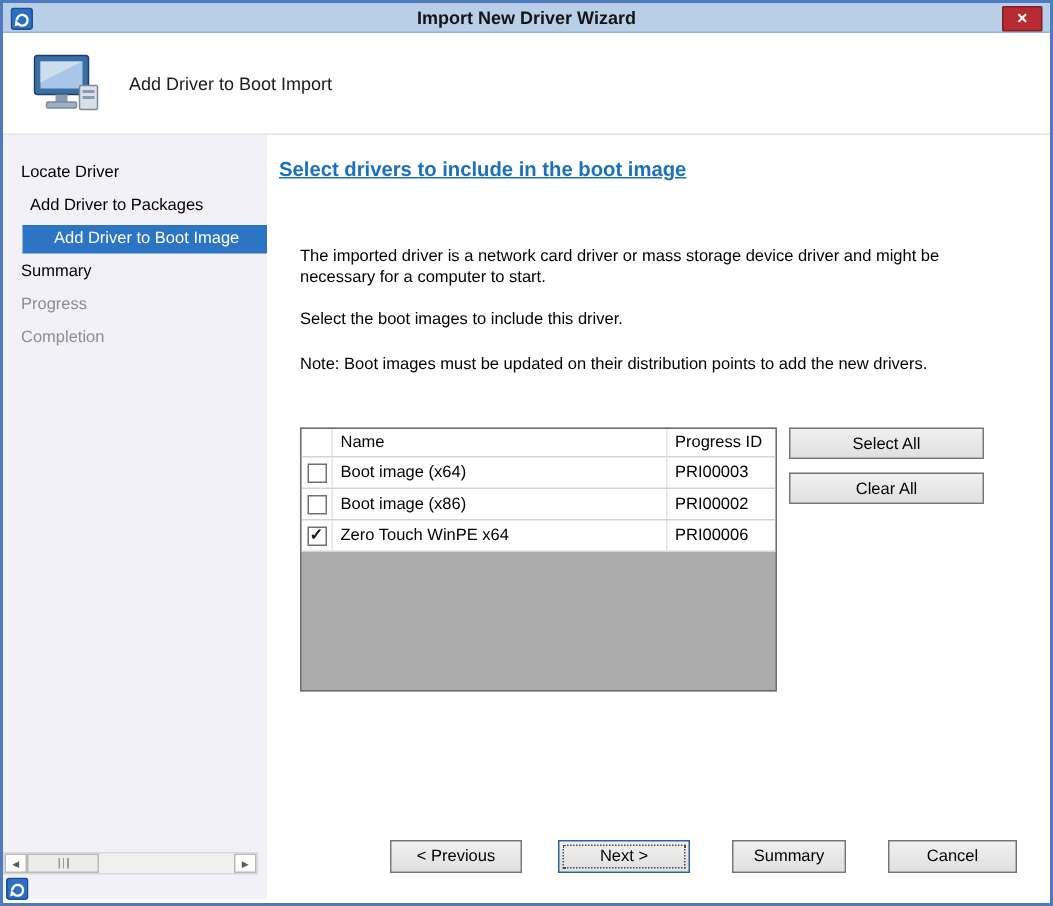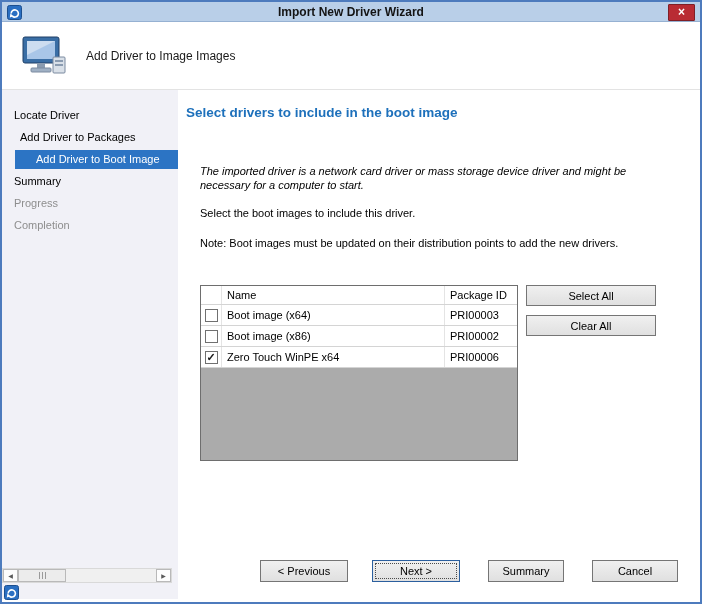--- a/index.html
+++ b/index.html
@@ -97,24 +97,24 @@
   }
   .scroll-grip {
     width: 7px; height: 7px;
     background: repeating-linear-gradient(90deg, #9a9a9a 0 1px, transparent 1px 3px);
   }
 
   
   .content { position: relative; flex: 1; background: #fff; font-size: 11px; color: #000; }
   .page-heading {
     position: absolute; left: 8px; top: 15px;
-    font-size: 13.5px; font-weight: bold; color: #1d70bb;
+    font-size: 13.5px; font-weight: bold; color: #1d70bb; text-decoration: underline;
   }
   .para { position: absolute; left: 22px; width: 474px; line-height: 14px; }
-  .para.p1 { top: 74px; font-style: italic; }
+  .para.p1 { top: 74px; }
   .para.p2 { top: 116px; }
   .para.p3 { top: 146px; }
 
   
   .listview {
     position: absolute; left: 22px; top: 195px;
     width: 318px; height: 176px;
     border: 1px solid #6e6e6e;
     background: #ababab;
     overflow: hidden;
@@ -182,21 +182,21 @@
         <rect x="3" y="2" width="36" height="26" rx="2" fill="#3a6ea5" stroke="#1f3f66"></rect>
         <rect x="7" y="6" width="28" height="18" fill="#a9c6e8"></rect>
         <path d="M7 6 L35 6 L7 20 Z" fill="#cdddf0"></path>
         <rect x="17" y="28" width="8" height="5" fill="#8a9bb0"></rect>
         <rect x="11" y="33" width="20" height="4" rx="1" fill="#9fb0c4" stroke="#7a8aa0"></rect>
         <rect x="33" y="22" width="12" height="16" rx="1" fill="#d9e0e8" stroke="#7a8aa0"></rect>
         <rect x="35" y="25" width="8" height="2" fill="#8a9bb0"></rect>
         <rect x="35" y="29" width="8" height="2" fill="#8a9bb0"></rect>
       </svg>
     </span>
-    <span class="header-title">Add Driver to Image Images</span>
+    <span class="header-title">Add Driver to Boot Import</span>
   </div>
 
   <div class="main">
 
     <div class="sidebar">
       <div class="nav-item">Locate Driver</div>
       <div class="nav-item indent">Add Driver to Packages</div>
       <div class="nav-item indent active">Add Driver to Boot Image</div>
       <div class="nav-item">Summary</div>
       <div class="nav-item disabled">Progress</div>
@@ -219,21 +219,21 @@
       <div class="page-heading">Select drivers to include in the boot image</div>
 
       <div class="para p1">The imported driver is a network card driver or mass storage device driver and might be necessary for a computer to start.</div>
       <div class="para p2">Select the boot images to include this driver.</div>
       <div class="para p3">Note: Boot images must be updated on their distribution points to add the new drivers.</div>
 
       <div class="listview">
         <div class="lv-head">
           <div class="c-check"></div>
           <div class="c-name">Name</div>
-          <div class="c-pkg">Package ID</div>
+          <div class="c-pkg">Progress ID</div>
         </div>
 
         <div class="lv-row">
           <div class="c-check">
             <div class="checkbox"></div>
           </div>
           <div class="c-name">Boot image (x64)</div>
           <div class="c-pkg">PRI00003</div>
         </div>
 

